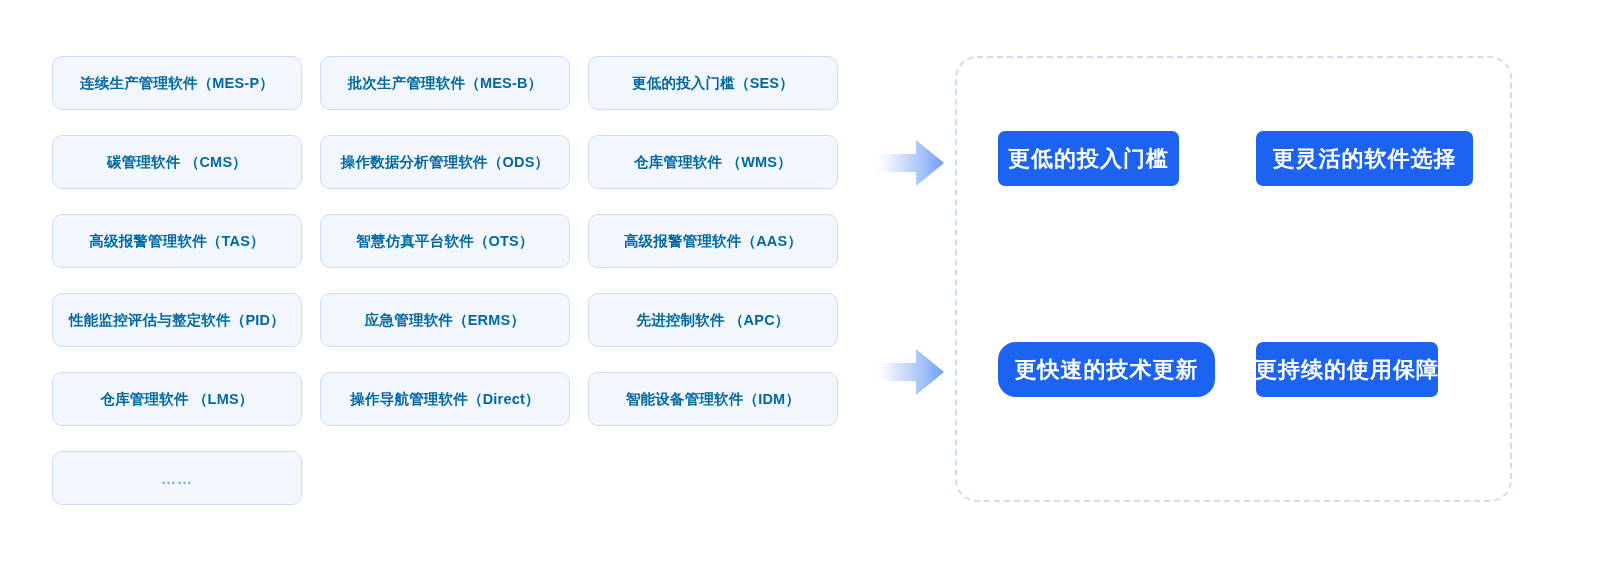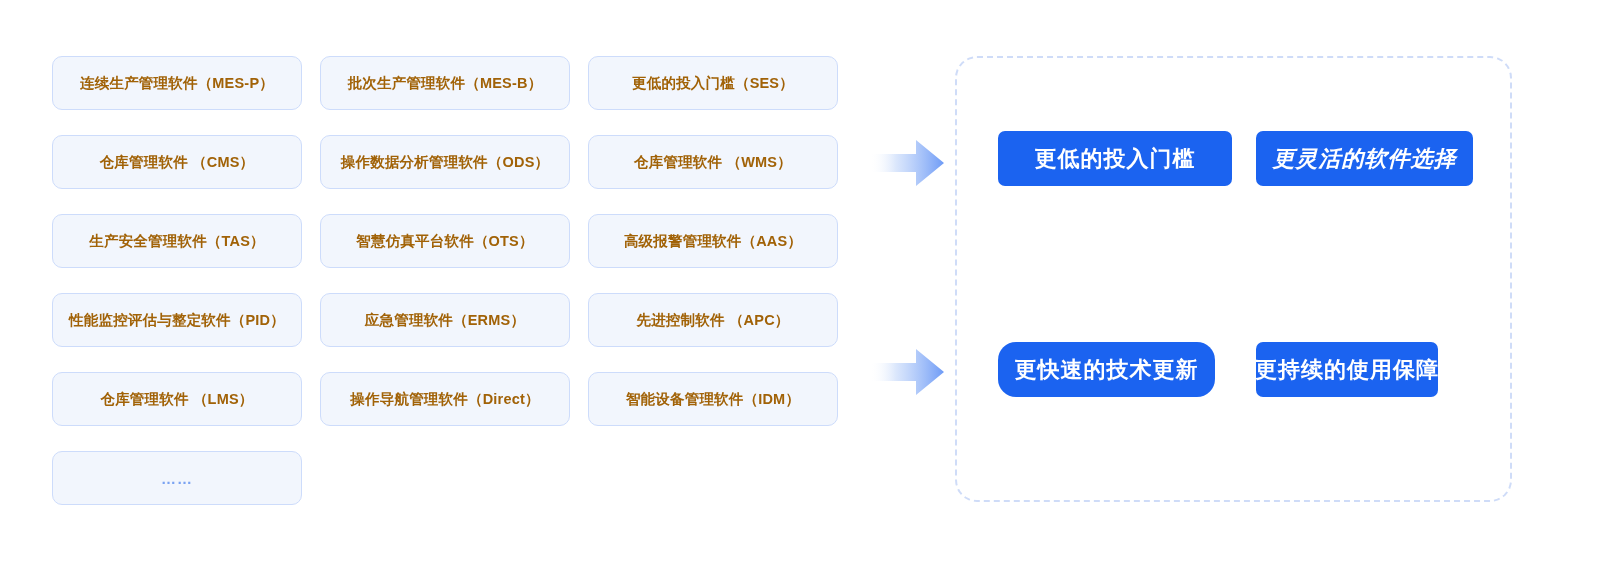--- a/index.html
+++ b/index.html
@@ -32,21 +32,21 @@
     column-gap: 18px;
     row-gap: 25px;
   }
   .sw-card {
     background: #f2f6fd;
     border: 1px solid #cddcfb;
     border-radius: 10px;
     display: flex;
     align-items: center;
     justify-content: center;
-    color: #a16207;
+    color: #0369a1;
     font-size: 14.5px;
     font-weight: 700;
     letter-spacing: 0.2px;
     line-height: 1;
     box-sizing: border-box;
     text-align: center;
     padding: 0 6px;
     white-space: nowrap;
   }
   .sw-card.is-ellipsis {
@@ -88,22 +88,22 @@
     font-size: 22px;
     font-weight: 700;
     letter-spacing: 1px;
     display: flex;
     align-items: center;
     justify-content: center;
     white-space: nowrap;
     box-sizing: border-box;
     padding: 0 14px;
   }
-  #benefit-badge-0 { left: 998px;  top: 131px; width: 234px; }
-  #benefit-badge-1 { left: 1256px; top: 131px; width: 217px; font-style: italic; }
+  #benefit-badge-0 { left: 998px;  top: 131px; width: 181px; }
+  #benefit-badge-1 { left: 1256px; top: 131px; width: 217px; }
   #benefit-badge-2 { left: 998px;  top: 342px; width: 217px; border-radius: 18px; }
   #benefit-badge-3 { left: 1256px; top: 342px; width: 182px; }
 </style>
 </head>
 <body>
 
 <div id="stage">
 
   <div id="software-grid">
 
@@ -111,31 +111,31 @@
       <span>连续生产管理软件（MES-P）</span>
     </div>
     <div class="sw-card">
       <span>批次生产管理软件（MES-B）</span>
     </div>
     <div class="sw-card">
       <span>更低的投入门槛（SES）</span>
     </div>
 
     <div class="sw-card">
-      <span>仓库管理软件 （CMS）</span>
+      <span>碳管理软件 （CMS）</span>
     </div>
     <div class="sw-card">
       <span>操作数据分析管理软件（ODS）</span>
     </div>
     <div class="sw-card">
       <span>仓库管理软件 （WMS）</span>
     </div>
 
     <div class="sw-card">
-      <span>生产安全管理软件（TAS）</span>
+      <span>高级报警管理软件（TAS）</span>
     </div>
     <div class="sw-card">
       <span>智慧仿真平台软件（OTS）</span>
     </div>
 
     <div class="sw-card">
       <span>高级报警管理软件（AAS）</span>
     </div>
     <div class="sw-card">
       <span>性能监控评估与整定软件（PID）</span>

